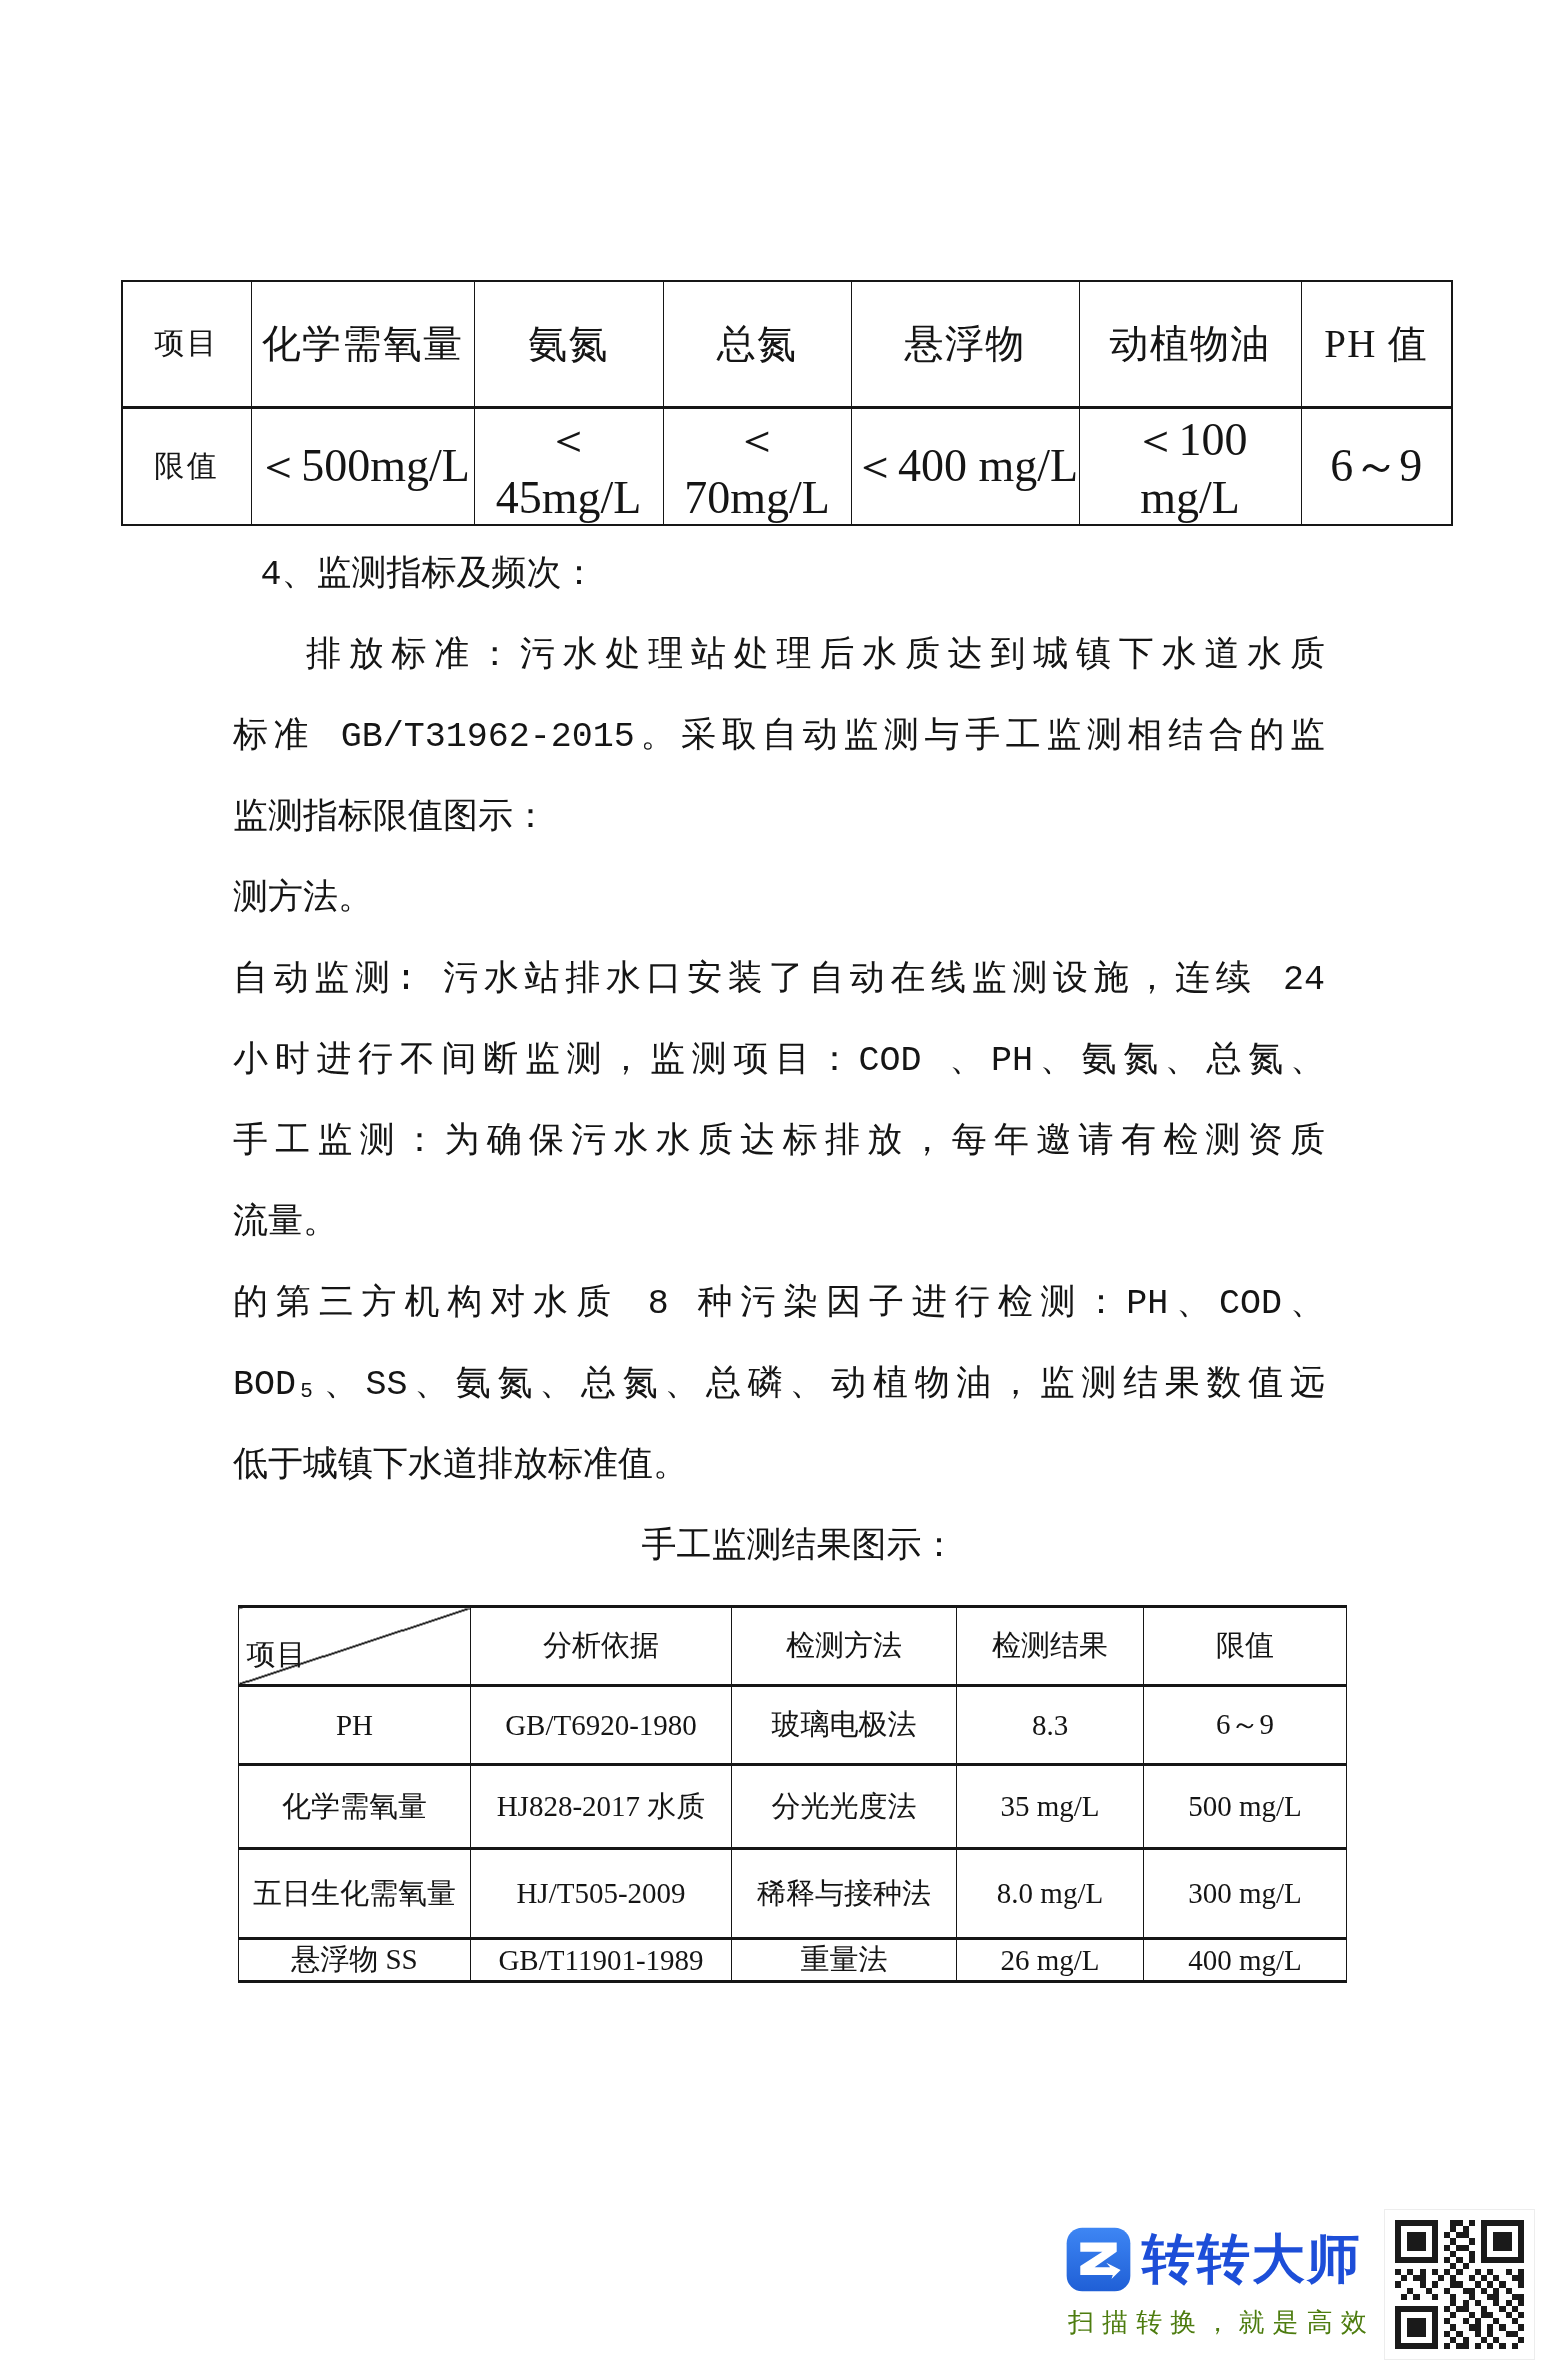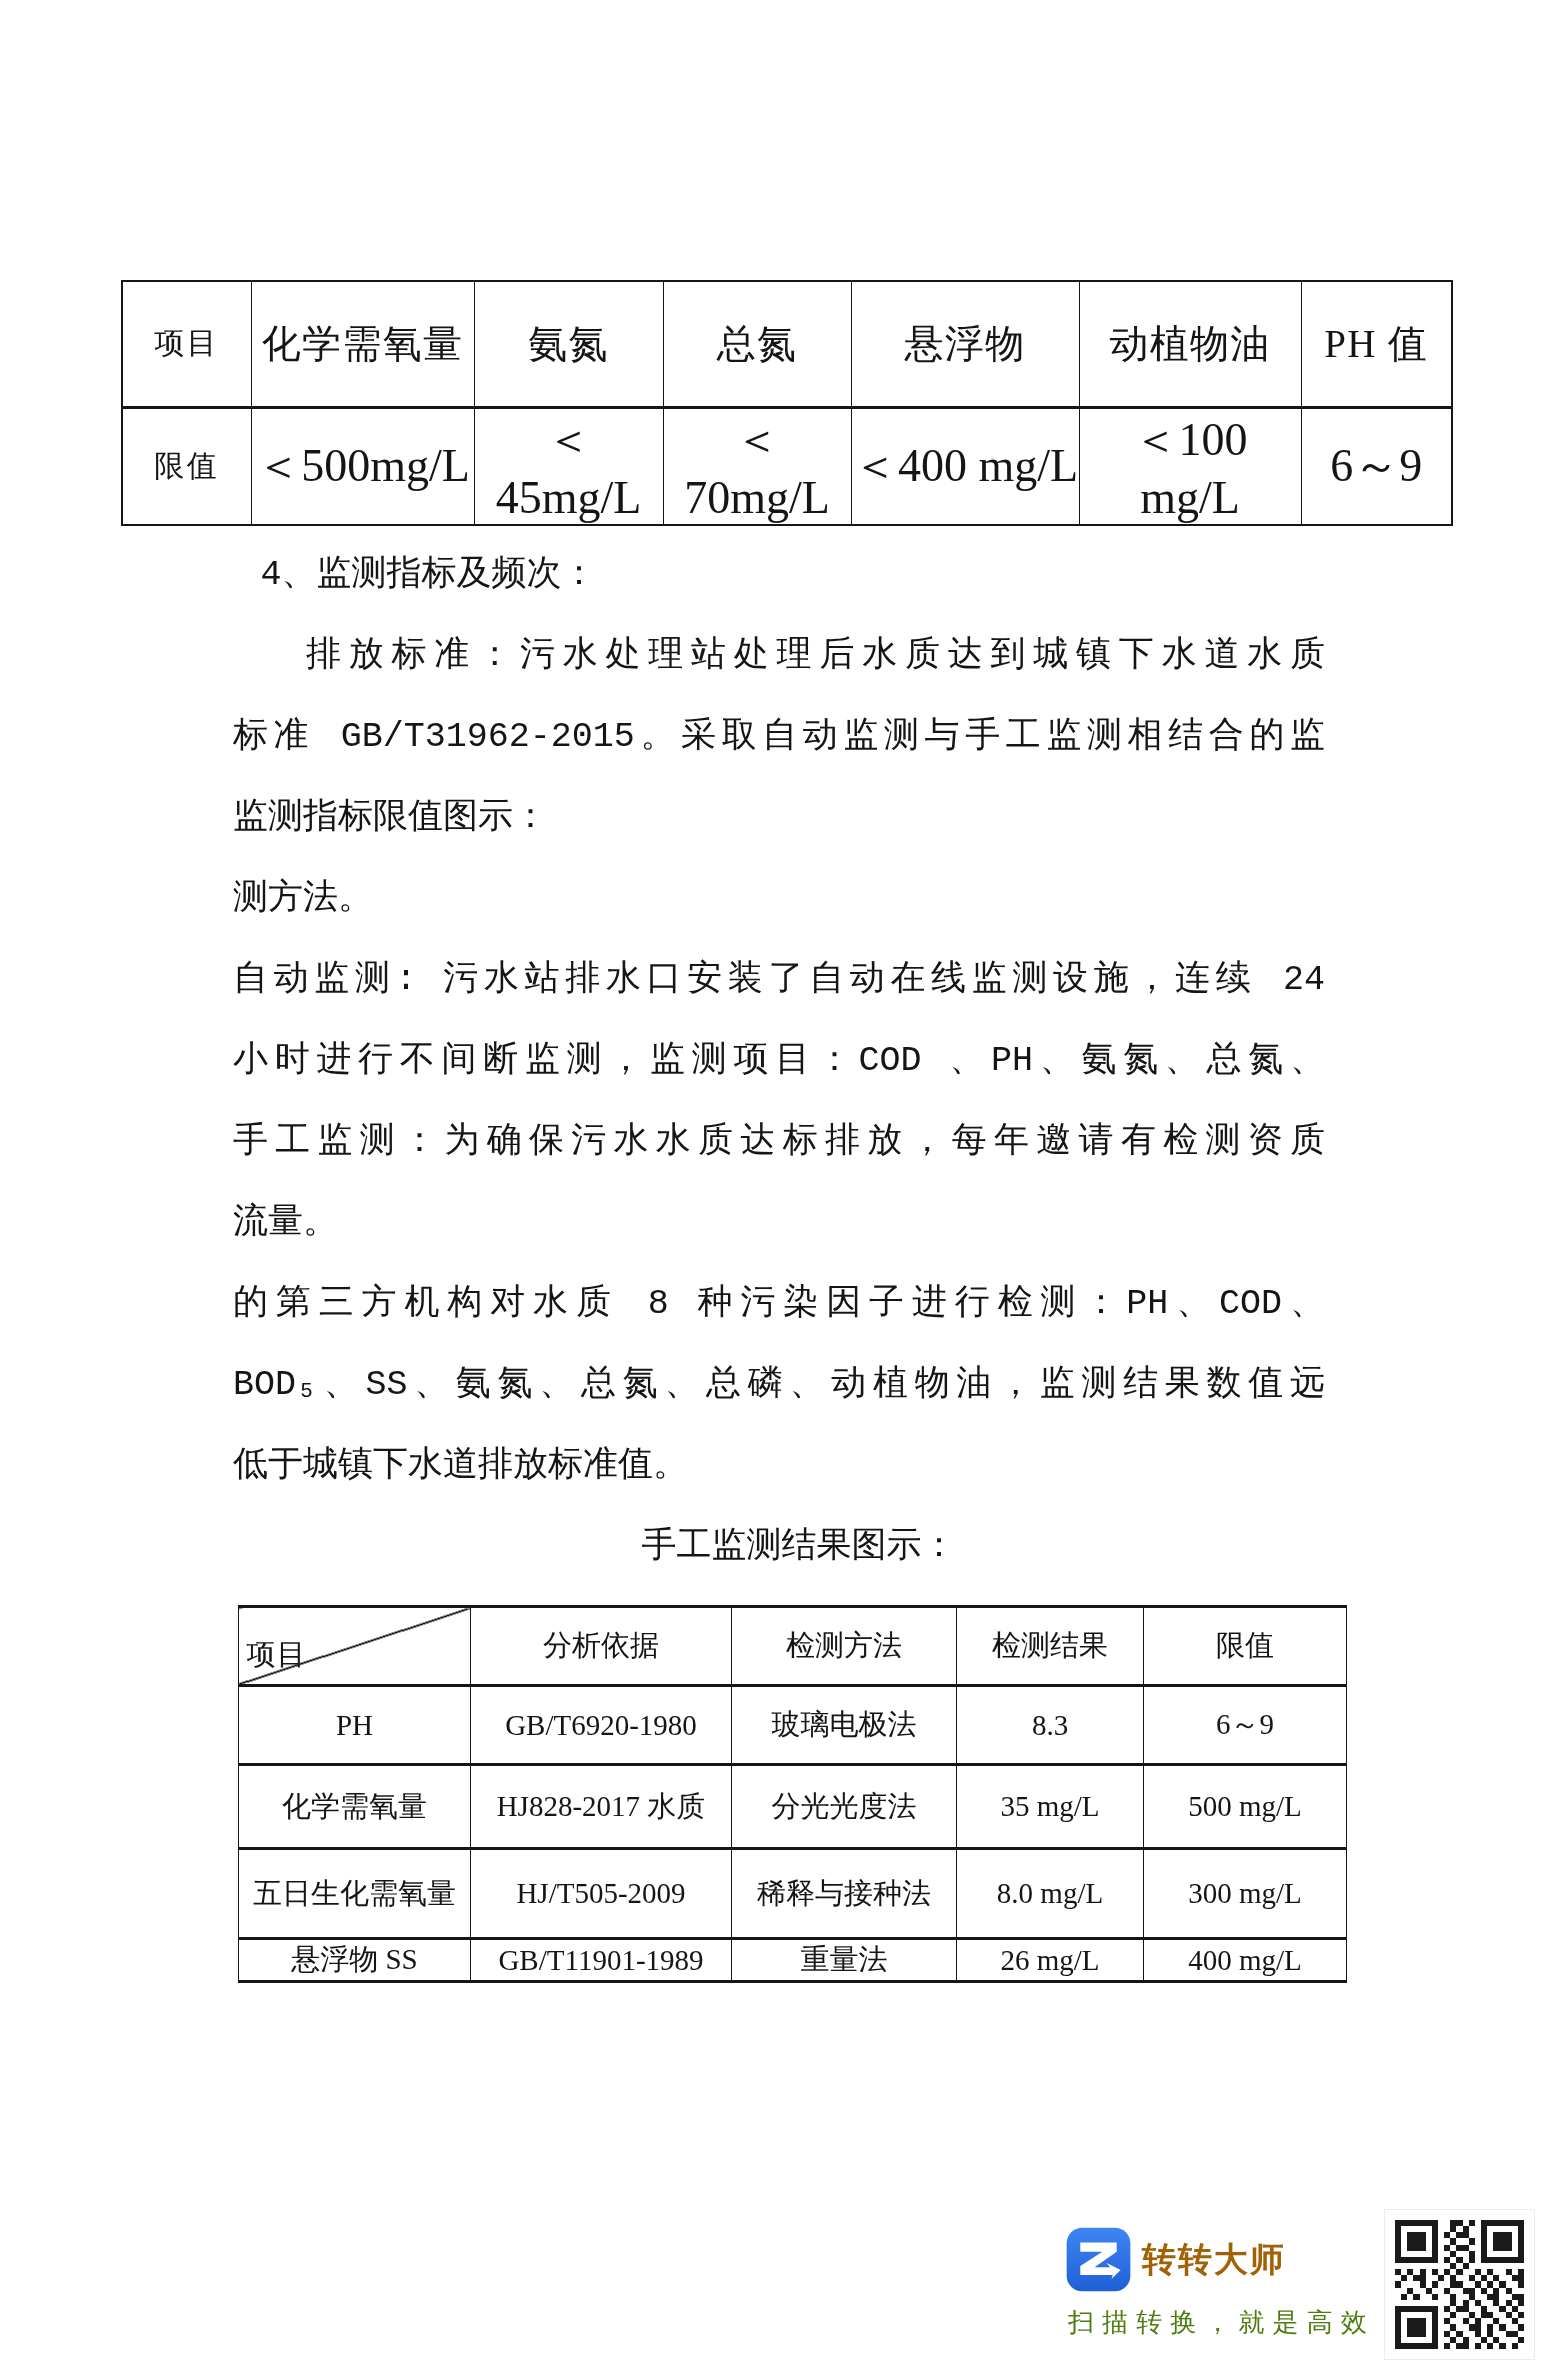--- a/index.html
+++ b/index.html
@@ -36,21 +36,21 @@
   .t2 tr.tr3{height:90px;}
   .t2 tr.tr4{height:39px;}
   .t2 .diag{position:relative;
       background:linear-gradient(to bottom right,transparent calc(50% - 1.3px),#161616 calc(50% - 1.3px),#161616 calc(50% + 0.6px),transparent calc(50% + 0.6px));}
   .t2 .corner{position:absolute;left:7.5px;bottom:8.8px;font-size:29px;letter-spacing:1.3px;}
 
   
   .logo-icon{position:absolute;left:1066px;top:2227px;width:65px;height:65px;}
   .brand{position:absolute;left:1142px;top:2230px;height:58px;line-height:58px;
          font-family:"Liberation Sans","DejaVu Sans",sans-serif;font-weight:bold;
-         font-size:34px;color:#a16207;letter-spacing:1.9px;}
+         font-size:53px;color:#1d4ed8;letter-spacing:1.9px;}
   .tagline{position:absolute;left:1068px;top:2303px;height:38px;line-height:38px;
          font-family:"Liberation Sans","DejaVu Sans",sans-serif;
          font-size:26px;color:#4d7c0f;letter-spacing:8.1px;}
   .qr-card{position:absolute;left:1384px;top:2209px;width:129px;height:129px;
          background:#ffffff;border:1.3px solid #ededed;padding:10px;}
   .qr-card svg{display:block;width:129px;height:129px;}
 </style>
 </head>
 <body>
 

